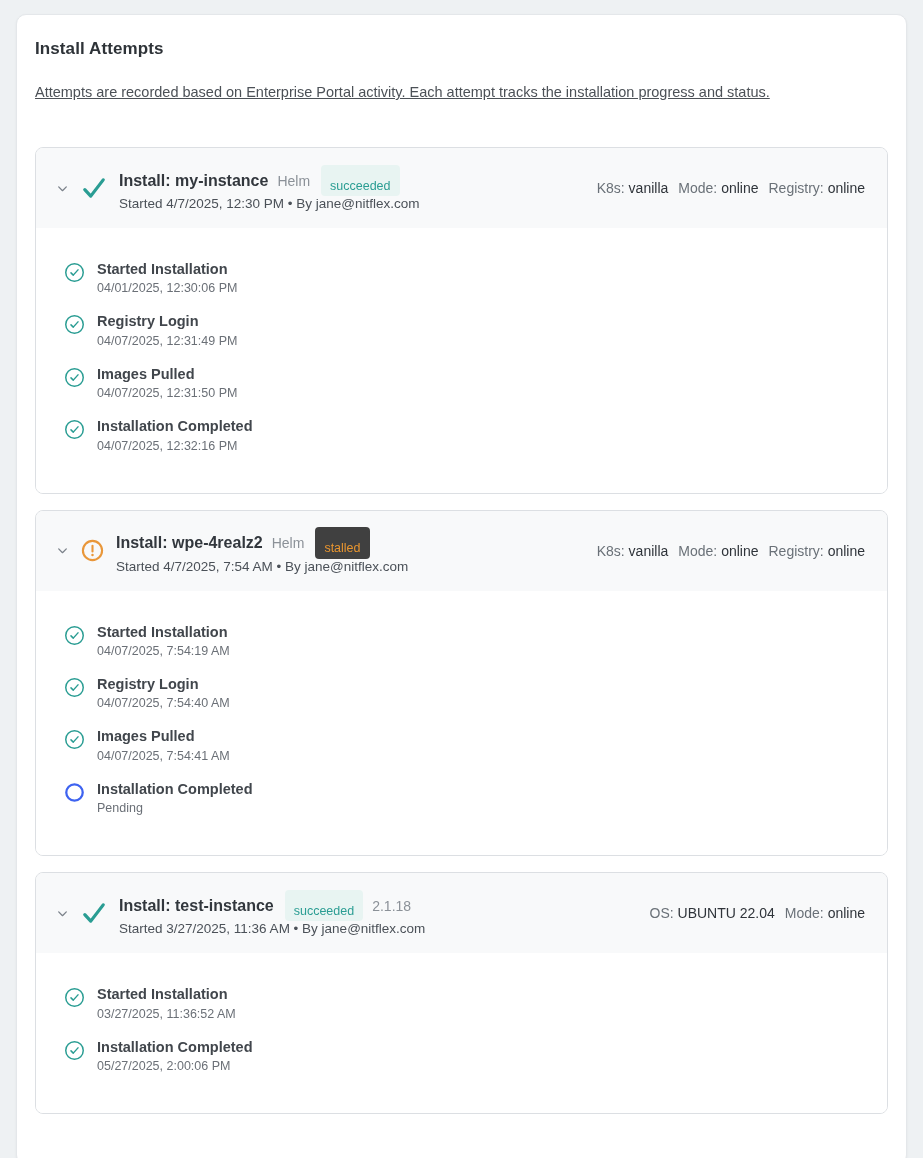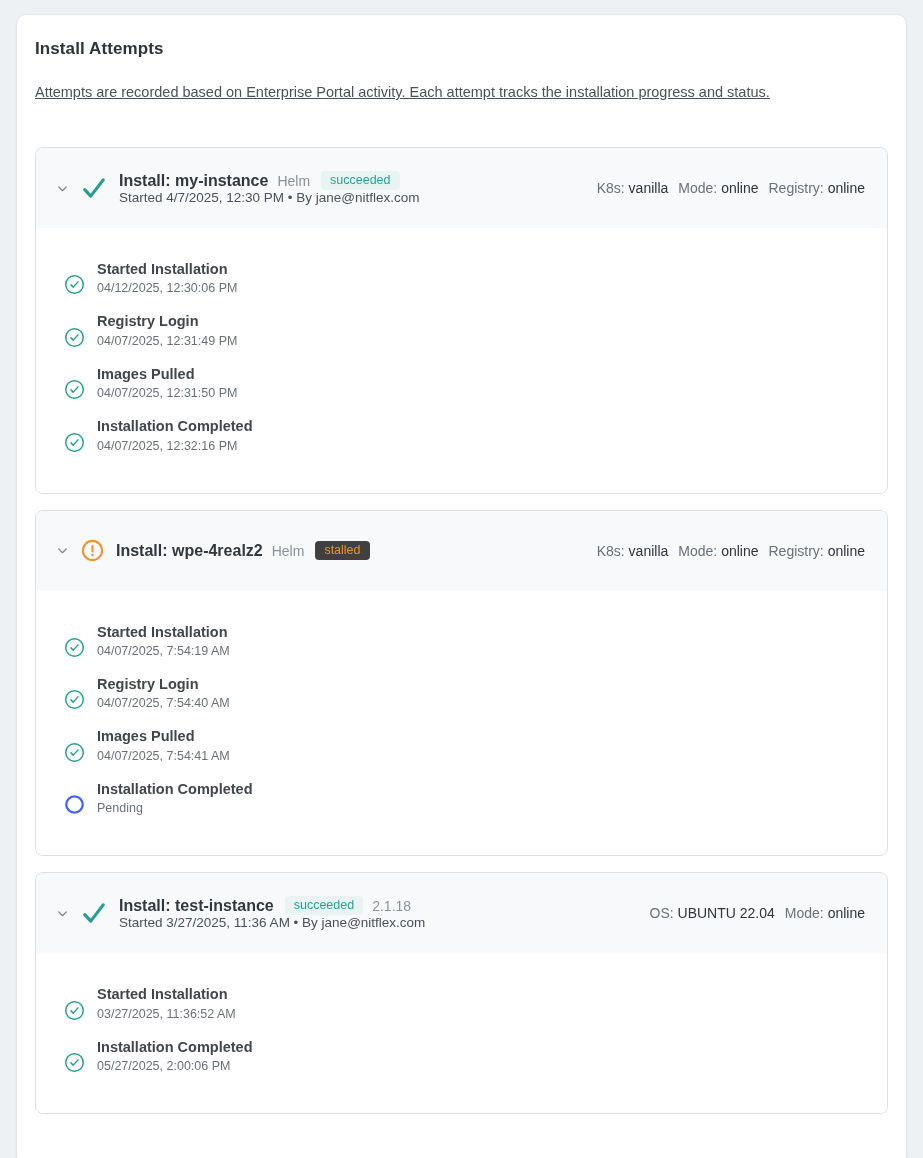--- a/index.html
+++ b/index.html
@@ -37,31 +37,31 @@
     cursor: pointer;
   }
   .chevron { display: flex; align-items: center; color: #7b828a; margin-right: 12px; flex: 0 0 auto; }
   .status-icon { display: flex; align-items: center; margin-right: 12px; flex: 0 0 auto; }
   .head-text { min-width: 0; }
   .line1 { display: flex; align-items: center; white-space: nowrap; }
   .attempt-title { font-size: 16px; font-weight: 700; color: #32373d; }
   .type-label, .version-label { font-size: 14px; color: #8b9198; margin-left: 9px; }
   .badge {
     font-size: 12.5px; margin-left: 11px;
-    padding: 3px 9px 4px 9px; border-radius: 4px; line-height: 1;
+    padding: 15px 9px 4px 9px; border-radius: 4px; line-height: 1;
   }
   .badge.succeeded { color: #2a9d93; background: #e8f4f2; }
   .badge.stalled   { color: #e8952f; background: #404040; }
   .line2 { font-size: 13.5px; color: #4b5158; }
   .meta { margin-left: auto; display: flex; gap: 10px; font-size: 14px; white-space: nowrap; padding-left: 20px; }
   .meta-label { color: #6a7178; }
   .meta-value { color: #2f343a; }
 
   .card-body { padding: 33px 20px 40px 28px; background: #fff; }
-  .step { display: flex; align-items: flex-end; margin-bottom: 18px; }
+  .step { display: flex; align-items: flex-start; margin-bottom: 18px; }
   .step:last-child { margin-bottom: 0; }
   .step-icon { flex: 0 0 auto; margin-right: 12px; margin-top: 1px; display: flex; }
   .step-label { font-size: 14.5px; font-weight: 700; color: #41464c; line-height: 1.2; }
   .step-time  { font-size: 12.5px; color: #6b7077; margin-top: 3px; }
 </style>
 </head>
 <body>
 
 <div class="panel">
   <h1 class="page-title">Install Attempts</h1>
@@ -97,21 +97,21 @@
     <div class="card-body">
   <div class="step">
     <span class="step-icon">
               <svg width="21" height="21" viewBox="0 0 24 24">
                 <circle cx="12" cy="12" r="10" fill="none" stroke="#2a9d93" stroke-width="1.7"></circle>
                 <path d="M8 12.4l2.6 2.6 5.4-6" fill="none" stroke="#2a9d93" stroke-width="1.7" stroke-linecap="round" stroke-linejoin="round"></path>
               </svg>
             </span>
     <div>
       <div class="step-label">Started Installation</div>
-      <div class="step-time">04/12/2025, 12:30:06 PM</div>
+      <div class="step-time">04/01/2025, 12:30:06 PM</div>
     </div>
   </div>
 
   <div class="step">
     <span class="step-icon">
               <svg width="21" height="21" viewBox="0 0 24 24">
                 <circle cx="12" cy="12" r="10" fill="none" stroke="#2a9d93" stroke-width="1.7"></circle>
                 <path d="M8 12.4l2.6 2.6 5.4-6" fill="none" stroke="#2a9d93" stroke-width="1.7" stroke-linecap="round" stroke-linejoin="round"></path>
               </svg>
             </span>
@@ -163,20 +163,21 @@
               <circle cx="12" cy="16.6" r="1.3" fill="#e9973a"></circle>
             </svg>
           </span>
       <div class="head-text">
         <div class="line1">
           <span class="attempt-title">Install: wpe-4realz2</span>
           <span class="type-label">Helm</span>
           <span class="badge stalled">stalled</span>
 
         </div>
+        <div class="line2">Started 4/7/2025, 7:54 AM • By jane@nitflex.com</div>
       </div>
       <div class="meta">
             <span><span class="meta-label">K8s: </span><span class="meta-value">vanilla</span></span>
             <span><span class="meta-label">Mode: </span><span class="meta-value">online</span></span>
             <span><span class="meta-label">Registry: </span><span class="meta-value">online</span></span>
           </div>
     </header>
     <div class="card-body">
   <div class="step">
     <span class="step-icon">

